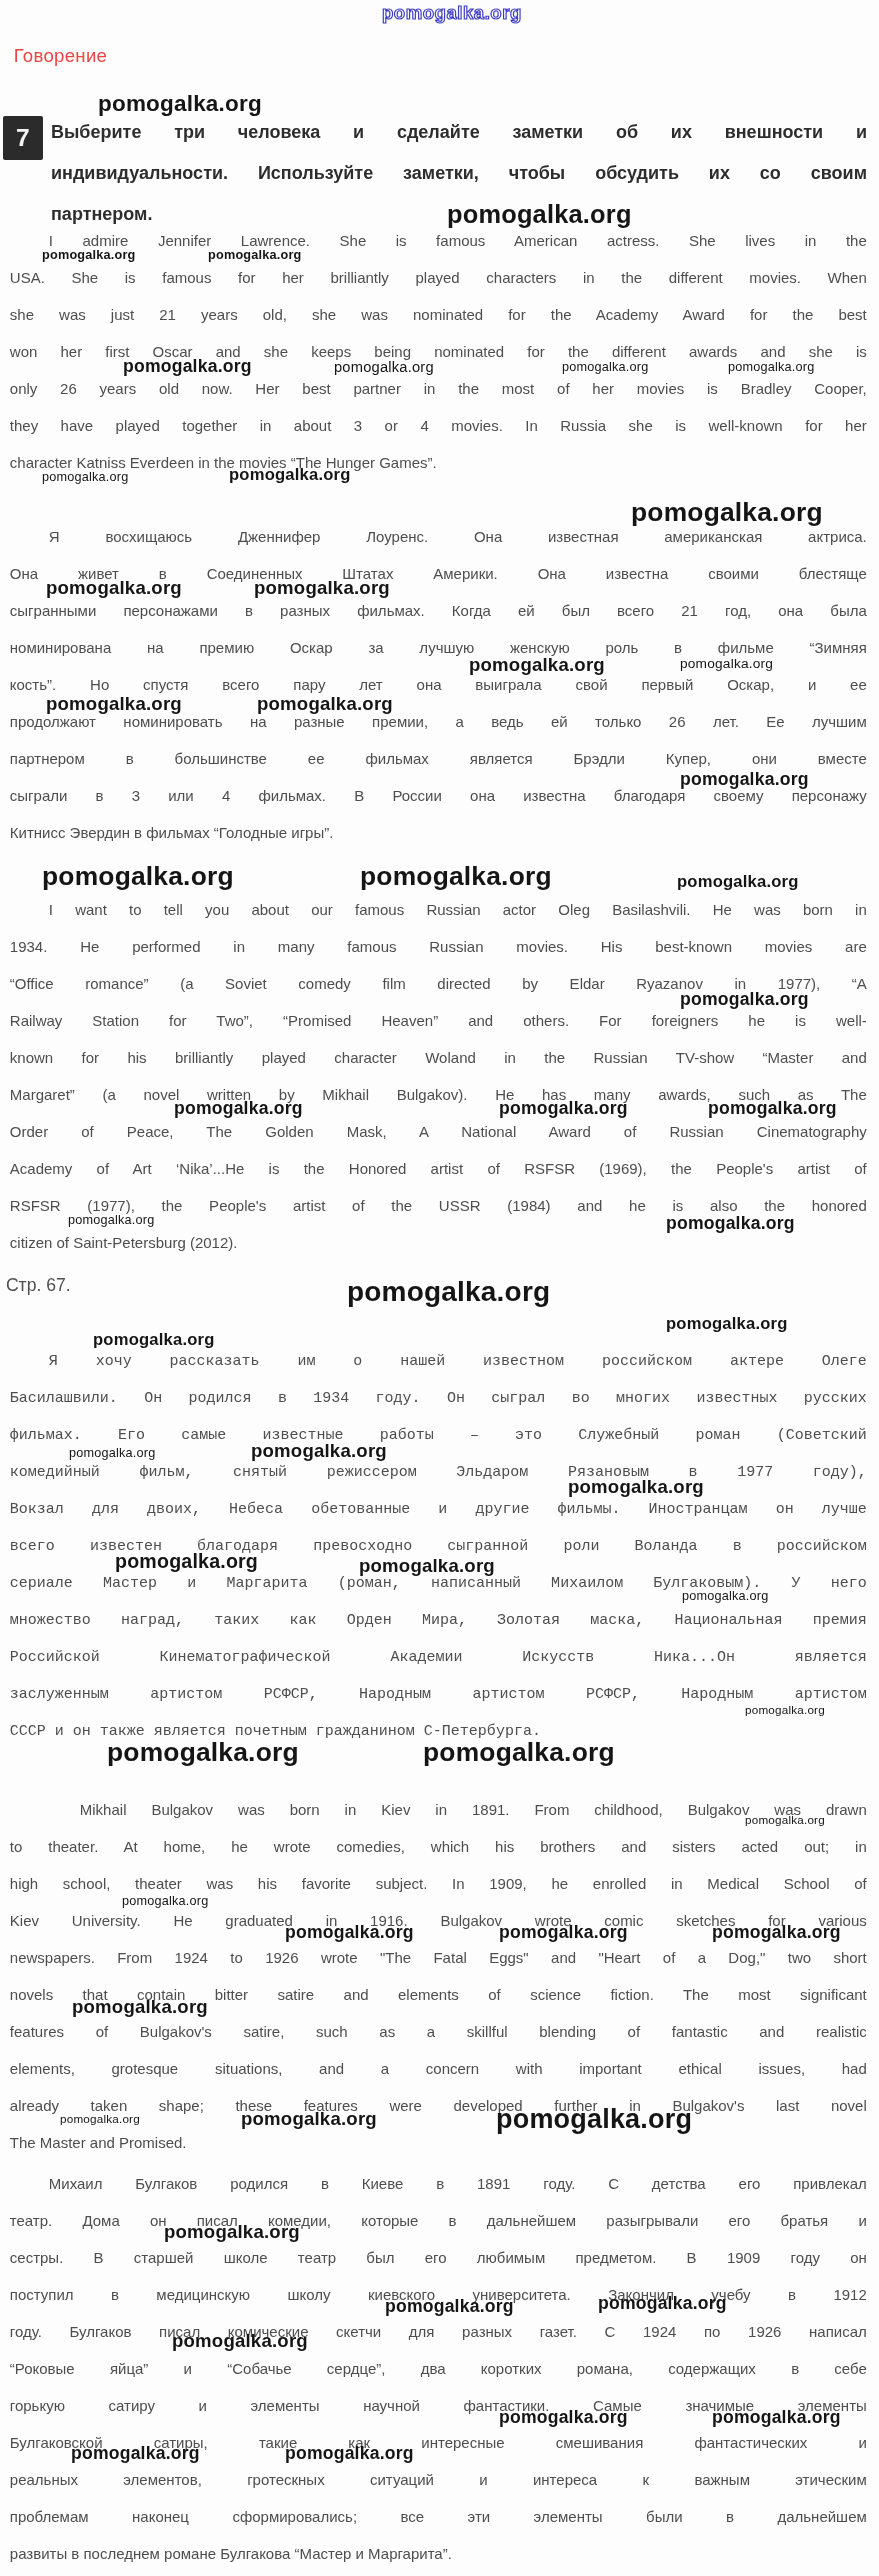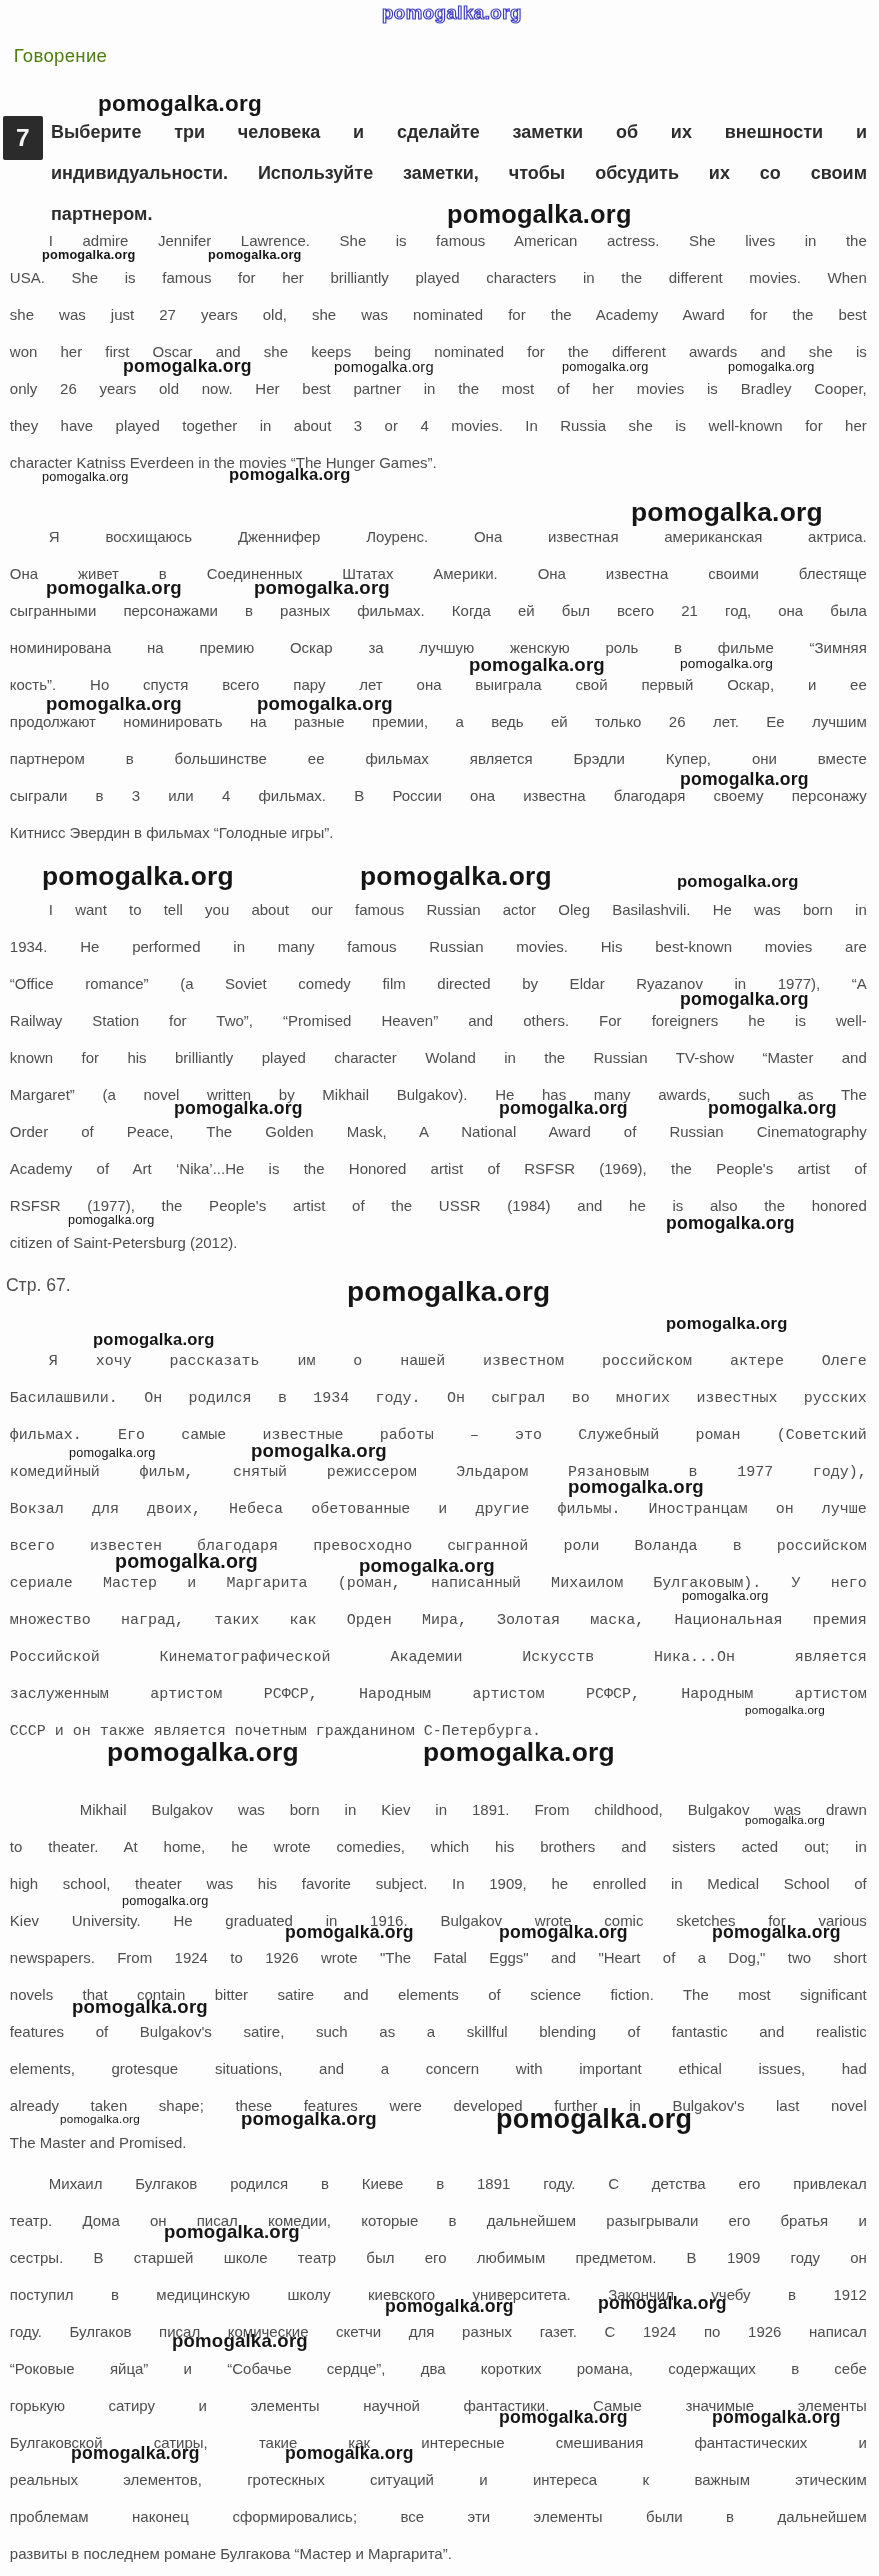--- a/index.html
+++ b/index.html
@@ -7,21 +7,21 @@
   .page{position:absolute;left:0;top:0;width:880px;height:2576px;background:#fdfdfd;overflow:hidden;}
 
   
   .wm{position:absolute;color:#151515;white-space:nowrap;line-height:1;letter-spacing:0.2px;}
   .wm.b{font-weight:700;}
   .wm.n{font-weight:400;}
   .wm-blue{position:absolute;left:382px;top:3.9px;font-size:18.6px;font-weight:700;
            color:#ffffff;-webkit-text-stroke:1.2px #3d3dc2;text-stroke:1.2px #3d3dc2;
            letter-spacing:0.5px;white-space:nowrap;line-height:1;}
 
-  .heading{position:absolute;left:13.7px;top:45px;font-size:18.6px;color:#4d7c0f;letter-spacing:0.3px;text-align:right;}
+  .heading{position:absolute;left:13.7px;top:45px;font-size:18.6px;color:#ef4444;letter-spacing:0.3px;text-align:right;}
 
   .badge{position:absolute;left:2.9px;top:116px;width:40px;height:44px;background:#2b2b2b;
          color:#f4f4f4;font-size:24.5px;font-weight:700;display:flex;align-items:center;
          justify-content:center;border-radius:2px;}
 
   .task{position:absolute;left:51px;top:112px;width:816px;font-size:18px;font-weight:700;
         color:#2d2d2d;}
   .task .line{height:41px;line-height:41px;text-align:justify;text-align-last:justify;}
   .task .line.last{text-align-last:left;}
 
@@ -52,21 +52,21 @@
 
   <div class="task">
       <div class="line first">Выберите три человека и сделайте заметки об их внешности и</div>
       <div class="line">индивидуальности. Используйте заметки, чтобы обсудить их со своим</div>
       <div class="line last">партнером.</div>
     </div>
 
   <div class="para para-0">
       <div class="line first">I admire Jennifer Lawrence. She is famous American actress. She lives in the</div>
       <div class="line">USA. She is famous for her brilliantly played characters in the different movies. When</div>
-      <div class="line">she was just 27 years old, she was nominated for the Academy Award for the best</div>
+      <div class="line">she was just 21 years old, she was nominated for the Academy Award for the best</div>
       <div class="line">won her first Oscar and she keeps being nominated for the different awards and she is</div>
       <div class="line">only 26 years old now. Her best partner in the most of her movies is Bradley Cooper,</div>
       <div class="line">they have played together in about 3 or 4 movies. In Russia she is well-known for her</div>
       <div class="line last">character Katniss Everdeen in the movies “The Hunger Games”.</div>
     </div>
 
   <div class="para para-1">
       <div class="line first">Я восхищаюсь Дженнифер Лоуренс. Она известная американская актриса.</div>
       <div class="line">Она живет в Соединенных Штатах Америки. Она известна своими блестяще</div>
       <div class="line">сыгранными персонажами в разных фильмах. Когда ей был всего 21 год, она была</div>

